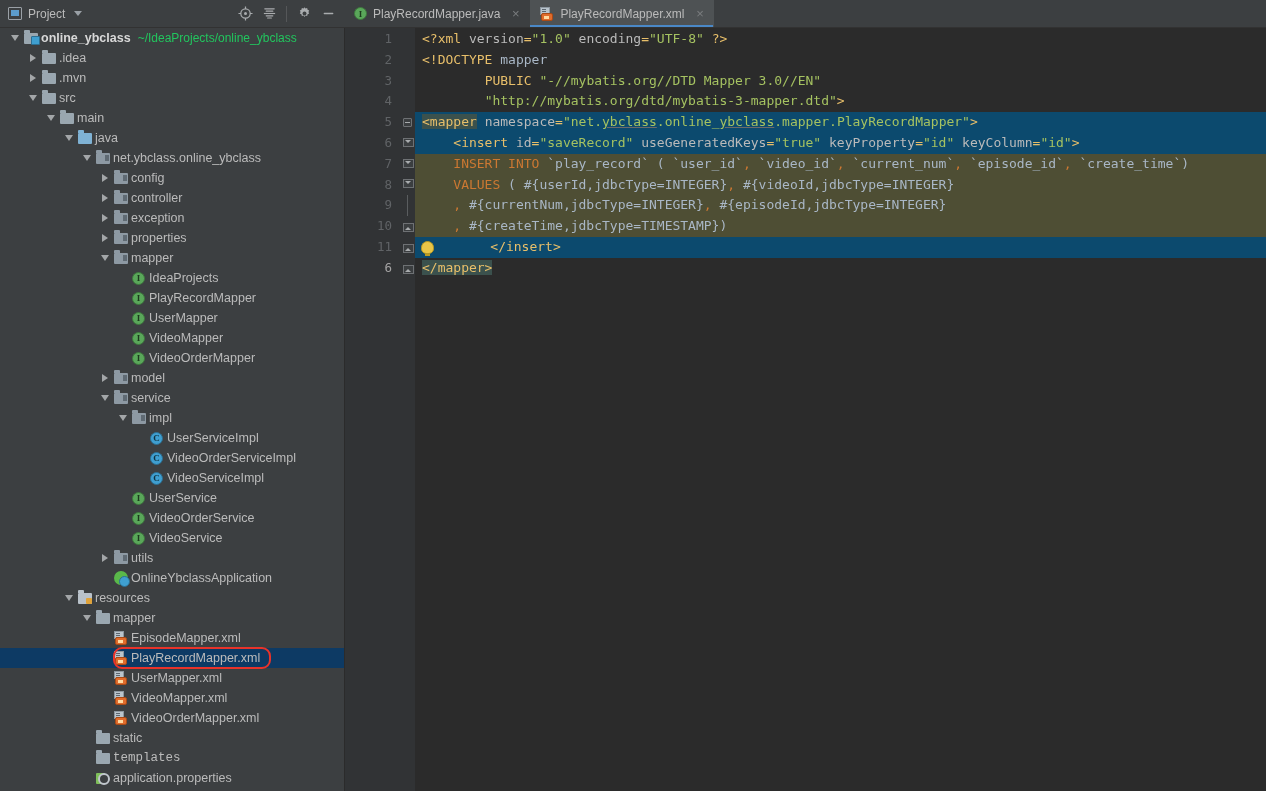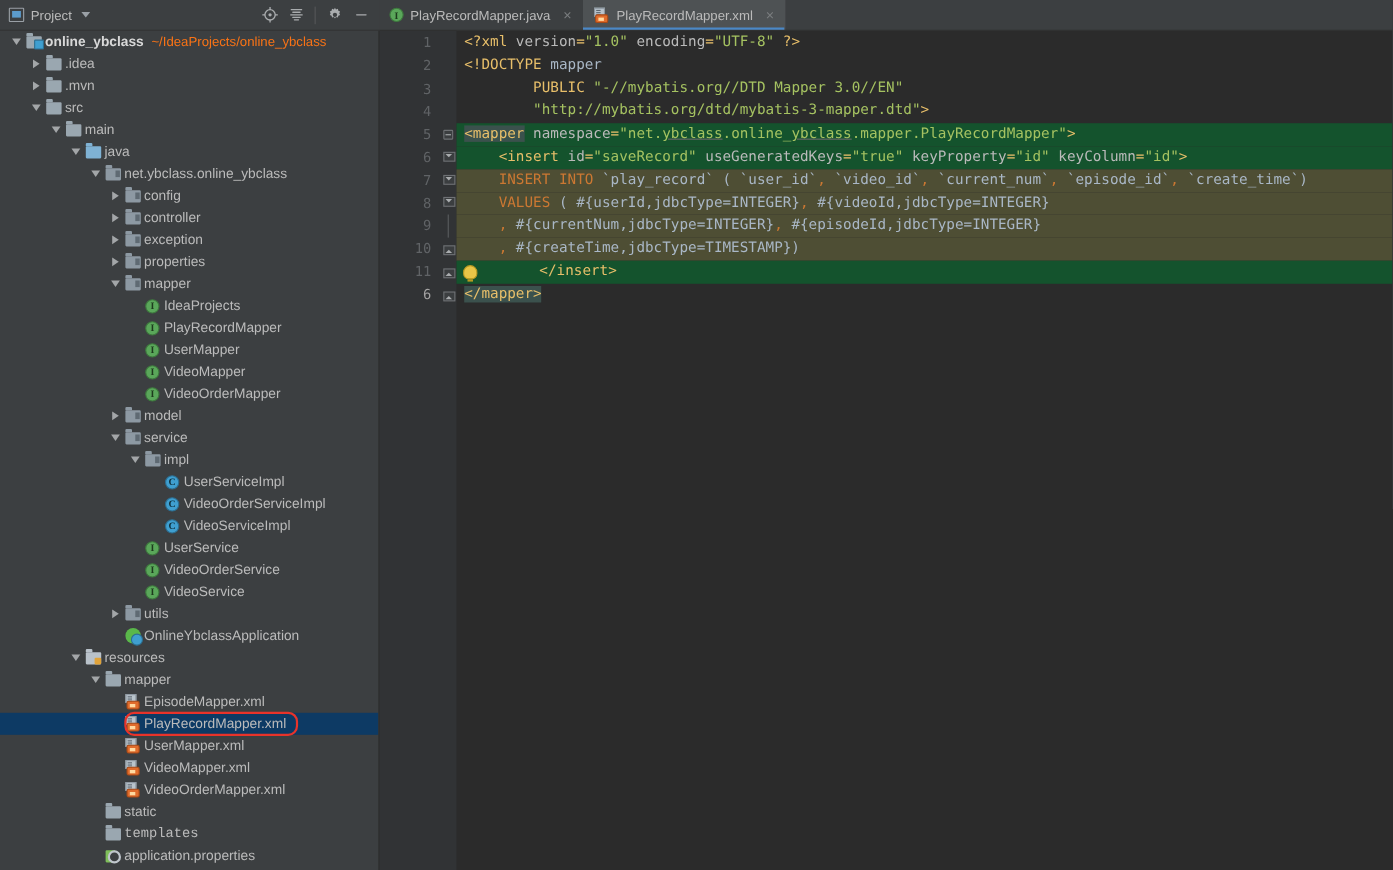--- a/index.html
+++ b/index.html
@@ -158,21 +158,21 @@
     border-top: 4px solid transparent; border-bottom: 4px solid transparent;
     border-left: 6px solid #a3a6a8;
   }
   .arrow.open i {
     border-left: 4px solid transparent; border-right: 4px solid transparent;
     border-top: 6px solid #a3a6a8; border-bottom: 0;
   }
   .node-icon { width: 17px; flex: 0 0 17px; display: flex; align-items: center; justify-content: center; }
   .node-label { margin-left: 2px; }
   .node-label.bold { font-weight: bold; color: #d8d8d8; }
-  .node-sub { margin-left: 7px; color: #f97316; font-size: 12px; }
+  .node-sub { margin-left: 7px; color: #22c55e; font-size: 12px; }
 
   .sel-outline {
     position: absolute; border: 2px solid #e8332a; border-radius: 9px;
     pointer-events: none;
   }
 
   
   .tree-scroll {
     position: absolute; right: 0; top: 0; width: 8px; height: 100%; background: transparent;
   }
@@ -225,21 +225,21 @@
 
   .code {
     flex: 1 1 auto; position: relative; padding-top: 1px;
     font-family: "DejaVu Sans Mono", monospace; font-size: 13px;
   }
   .cline {
     height: 20.8px; line-height: 20.8px; white-space: pre; position: relative;
     padding-left: 7px; color: #a9b7c6;
   }
   .cline.sqlblk { background: #4e4e34; }
-  .cline.darkblk { background: #14532d; }
+  .cline.darkblk { background: #0c4a6e; }
 
   .t-tag      { color: #e8bf6a; }
   .t-attr     { color: #bababa; }
   .t-attrval  { color: #a5c261; }
   .t-text     { color: #a9b7c6; }
   .t-kw       { color: #cc7832; }
   .hl-bracket { background: #3b514d; color: #e8bf6a; }
   .underl     { text-decoration: underline; text-decoration-color: #6a6a6a; }
 
   .bulb {

